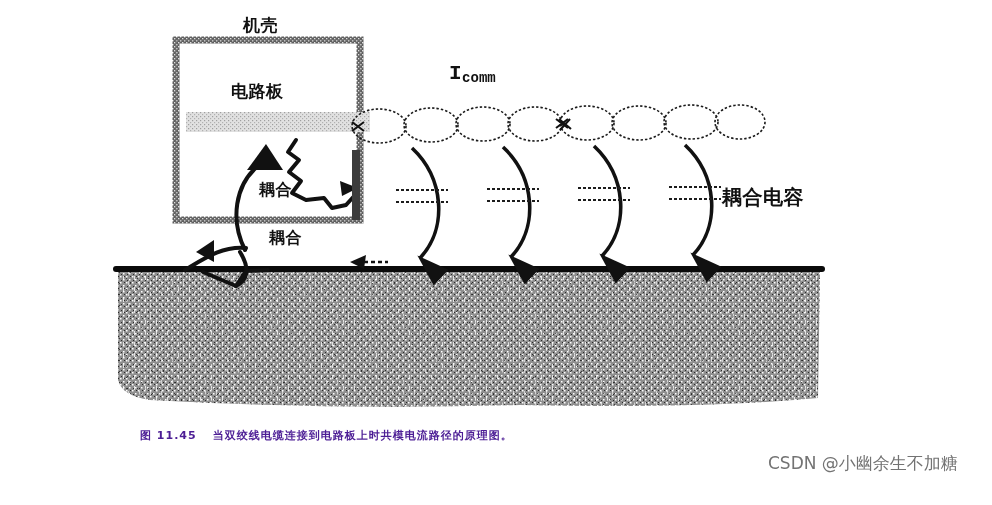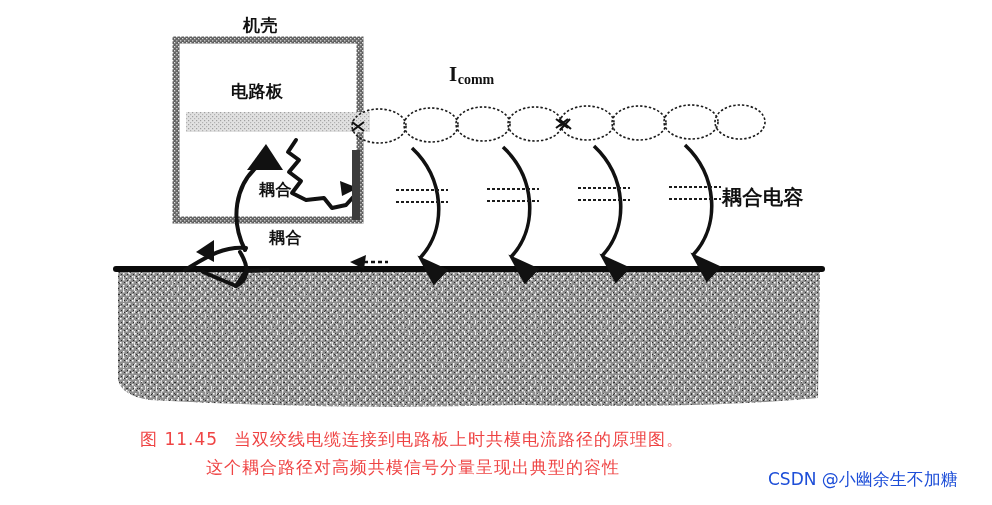--- a/index.html
+++ b/index.html
@@ -37,44 +37,44 @@
     font-family: "DejaVu Sans", "Liberation Sans", sans-serif;
   }
   #label-enclosure { left: 243px; top: 14px; font-size: 17px; }
   #label-pcb       { left: 231px; top: 80px; font-size: 17px; }
   #label-coupling-1{ left: 259px; top: 180px; font-size: 16px; }
   #label-coupling-2{ left: 269px; top: 228px; font-size: 16px; }
   #label-coupling-cap { left: 722px; top: 184px; font-size: 20px; }
   #label-icomm {
     left: 449px; top: 62px;
     font-size: 21px;
-    font-family: Liberation Serif, serif;
+    font-family: Liberation Mono, monospace;
     font-weight: bold;
   }
   #label-icomm .sub {
     font-size: 14px;
     vertical-align: -3px;
     letter-spacing: 0px;
   }
   .caption {
     position: absolute;
-    color: #ef4444;
-    font-size: 17px;
-    font-weight: normal;
+    color: #4c1d95;
+    font-size: 11px;
+    font-weight: bold;
     letter-spacing: 1px;
     white-space: nowrap;
   }
   #caption-line-1 { left: 140px; top: 428px; }
   #caption-line-2 { left: 206px; top: 456px; }
   #caption-line-1 .figno { margin-right: 16px; }
   #watermark {
     position: absolute;
-    left: 768px; top: 468px;
+    left: 768px; top: 452px;
     font-size: 17px;
-    color: #1d4ed8;
+    color: #737373;
     white-space: nowrap;
     font-family: "DejaVu Sans", "Liberation Sans", sans-serif;
   }
 </style>
 </head>
 <body>
 
 <div id="figure-root">
 
   <svg id="diagram" viewBox="0 0 992 505">
@@ -205,17 +205,16 @@
 
   <div class="lbl cjk" id="label-coupling-cap">耦合电容</div>
 
   <div class="lbl" id="label-icomm">
     <span>I</span><span class="sub">comm</span>
   </div>
 
   <div class="caption cjk" id="caption-line-1">
     <span class="figno">图 11.45</span><span>当双绞线电缆连接到电路板上时共模电流路径的原理图。</span>
   </div>
-  <div class="caption cjk" id="caption-line-2">这个耦合路径对高频共模信号分量呈现出典型的容性</div>
 
   <div id="watermark" class="cjk">CSDN @小幽余生不加糖</div>
 
 </div>
 
 </body></html>

